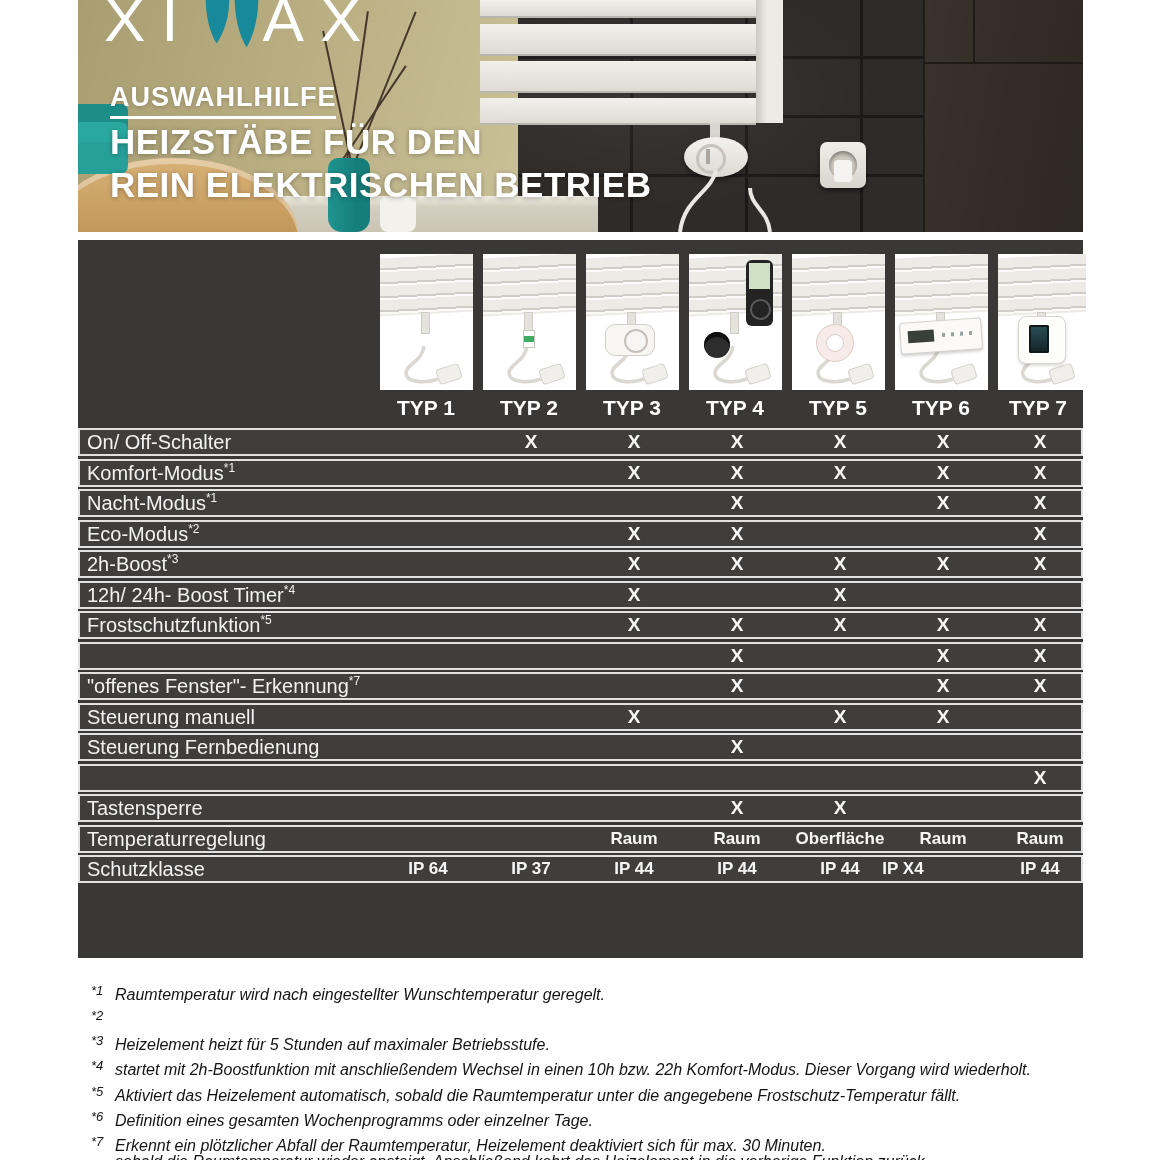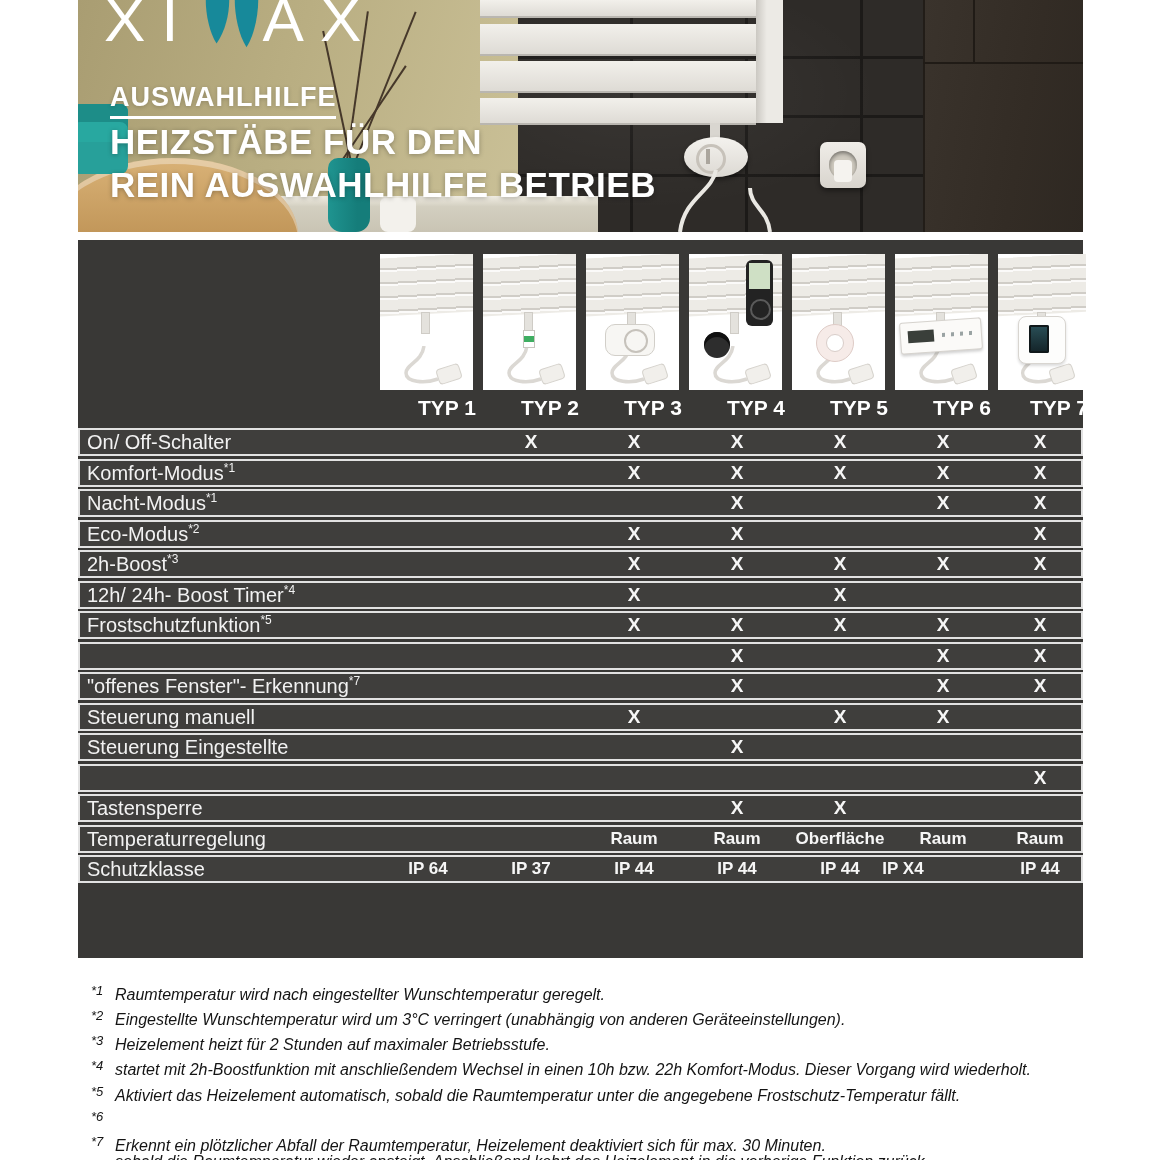--- a/index.html
+++ b/index.html
@@ -81,21 +81,21 @@
   .t-dial5-knob{position:absolute;left:9px;top:9px;width:16px;height:16px;background:#fff;border:1px solid #d8cdc9;border-radius:50%;}
   .t-panel6{position:absolute;left:5px;top:66px;width:80px;height:30px;background:#fbfaf8;border:1px solid #d6d3ce;
     border-radius:3px;transform:rotate(-4deg);box-shadow:0 2px 3px rgba(0,0,0,0.18);}
   .t-disp{position:absolute;left:7px;top:8px;width:26px;height:12px;background:#3a3f3a;}
   .t-dots{position:absolute;right:7px;top:12px;width:32px;height:4px;
     background:repeating-linear-gradient(to right,#9aa3a3 0 3px,transparent 3px 9px);}
   .t-box7{position:absolute;left:23%;top:62px;width:46px;height:46px;background:#fdfdfc;border:1px solid #d8d5d0;
     border-radius:8px;box-shadow:0 2px 3px rgba(0,0,0,0.14);}
   .t-screen{position:absolute;left:10px;top:8px;width:20px;height:28px;border-radius:2px;
     background:linear-gradient(#2a5058,#132227);box-shadow:inset 0 0 0 2px #10181a;}
-  .typlabel{position:absolute;top:156px;width:100px;text-align:right;color:#fff;font-size:21px;font-weight:bold;}
+  .typlabel{position:absolute;top:156px;width:100px;text-align:center;color:#fff;font-size:21px;font-weight:bold;}
   .rows{position:absolute;left:0;top:188px;width:1005px;}
   .trow{position:relative;height:28px;margin-bottom:2.5px;border:2px solid #e2e2e2;background:#3f3e3c;box-sizing:border-box;}
   .rlabel{position:absolute;left:7px;top:50%;transform:translateY(-50%);color:#f2f2f2;font-size:20px;white-space:nowrap;}
   .rlabel sup{font-size:12px;}
   .xmark{position:absolute;top:50%;transform:translateY(-50%);width:24px;text-align:center;color:#f6f6f6;
     font-size:19px;font-weight:bold;text-transform:uppercase;}
   .tval{position:absolute;top:50%;transform:translateY(-50%);width:110px;text-align:center;color:#f6f6f6;
     font-size:17px;font-weight:bold;white-space:nowrap;}
   .note{position:absolute;left:3px;top:648px;width:997px;height:46px;background:#faf2cc;border:1px solid #6a6a6a;
     display:flex;align-items:center;justify-content:center;}
@@ -148,21 +148,21 @@
 
   <div class="logo">
     <span>XI</span><svg class="logo-m" viewBox="0 0 60 64">
       <path fill="#17899a" d="M3,0 H27 C28,16 24,36 14,50 C6,38 2,16 3,0 Z"></path>
       <path fill="#17899a" d="M33,0 H57 C58,16 54,40 45,54 C36,40 32,16 33,0 Z"></path>
     </svg><span>AX</span>
   </div>
   <div class="eyebrow">AUSWAHLHILFE</div>
   <div class="hero-title">
     <span>HEIZSTÄBE FÜR DEN</span><br>
-    <span>REIN AUSWAHLHILFE BETRIEB</span>
+    <span>REIN ELEKTRISCHEN BETRIEB</span>
   </div>
 </div>
 
 <div class="panel">
   <div id="thumbs">
       <div class="thumb" style="left: 302px; width: 93px;">
         <div class="t-bars"></div>
         <div class="t-rod"></div>
         <svg class="t-cable" viewBox="0 0 93 42" preserveAspectRatio="none">
           <path d="M44 0 C42 16 26 18 26 27 C26 36 44 38 58 33" fill="none" stroke="#dbd8d3" stroke-width="3.5"></path>
@@ -308,21 +308,21 @@
         <span class="xmark" style="left: 851px;">x</span>
         <span class="xmark" style="left: 948px;">x</span>
       </div>
       <div class="trow">
         <span class="rlabel">Steuerung manuell</span>
         <span class="xmark" style="left: 542px;">x</span>
         <span class="xmark" style="left: 748px;">x</span>
         <span class="xmark" style="left: 851px;">x</span>
       </div>
       <div class="trow">
-        <span class="rlabel">Steuerung Eingestellte</span>
+        <span class="rlabel">Steuerung Fernbedienung</span>
         <span class="xmark" style="left: 645px;">x</span>
       </div>
       <div class="trow">
         <span class="xmark" style="left: 948px;">x</span>
       </div>
       <div class="trow">
         <span class="rlabel">Tastensperre</span>
         <span class="xmark" style="left: 645px;">x</span>
         <span class="xmark" style="left: 748px;">x</span>
       </div>
@@ -342,20 +342,20 @@
         <span class="tval" style="left: 602px;">IP 44</span>
         <span class="tval" style="left: 705px;">IP 44</span>
         <span class="tval" style="left: 768px;">IP X4</span>
         <span class="tval" style="left: 905px;">IP 44</span>
       </div>
     </div>
 </div>
 
 <div class="footnotes" id="footnotes">
     <div class="fnote" style="top: 985px;"><span class="fnmark">*1</span><span>Raumtemperatur wird nach eingestellter Wunschtemperatur geregelt.</span></div>
-    <div class="fnote" style="top: 1010px;"><span class="fnmark">*2</span><span>Eingestellte Wunschtemperatur wird um 3°C verringert (unabhängig von anderen Geräteeinstellungen).</span></div>
-    <div class="fnote" style="top: 1035px;"><span class="fnmark">*3</span><span>Heizelement heizt für 2 Stunden auf maximaler Betriebsstufe.</span></div>
+    <div class="fnote" style="top: 1010px;"><span class="fnmark">*2</span></div>
+    <div class="fnote" style="top: 1035px;"><span class="fnmark">*3</span><span>Heizelement heizt für 5 Stunden auf maximaler Betriebsstufe.</span></div>
     <div class="fnote" style="top: 1060px;"><span class="fnmark">*4</span><span>startet mit 2h-Boostfunktion mit anschließendem Wechsel in einen 10h bzw. 22h Komfort-Modus. Dieser Vorgang wird wiederholt.</span></div>
     <div class="fnote" style="top: 1086px;"><span class="fnmark">*5</span><span>Aktiviert das Heizelement automatisch, sobald die Raumtemperatur unter die angegebene Frostschutz-Temperatur fällt.</span></div>
-    <div class="fnote" style="top: 1111px;"><span class="fnmark">*6</span></div>
+    <div class="fnote" style="top: 1111px;"><span class="fnmark">*6</span><span>Definition eines gesamten Wochenprogramms oder einzelner Tage.</span></div>
     <div class="fnote" style="top: 1136px;"><span class="fnmark">*7</span><span>Erkennt ein plötzlicher Abfall der Raumtemperatur, Heizelement deaktiviert sich für max. 30 Minuten.</span></div>
     <div class="fnote" style="top: 1152px;"><span>sobald die Raumtemperatur wieder ansteigt. Anschließend kehrt das Heizelement in die vorherige Funktion zurück.</span></div>
   </div>
 
 </body></html>

